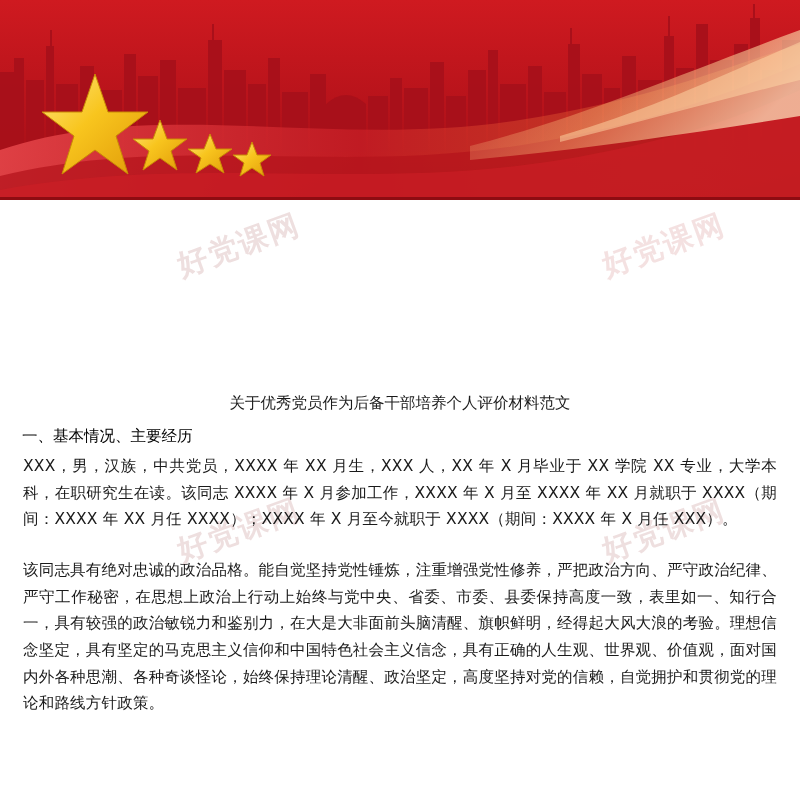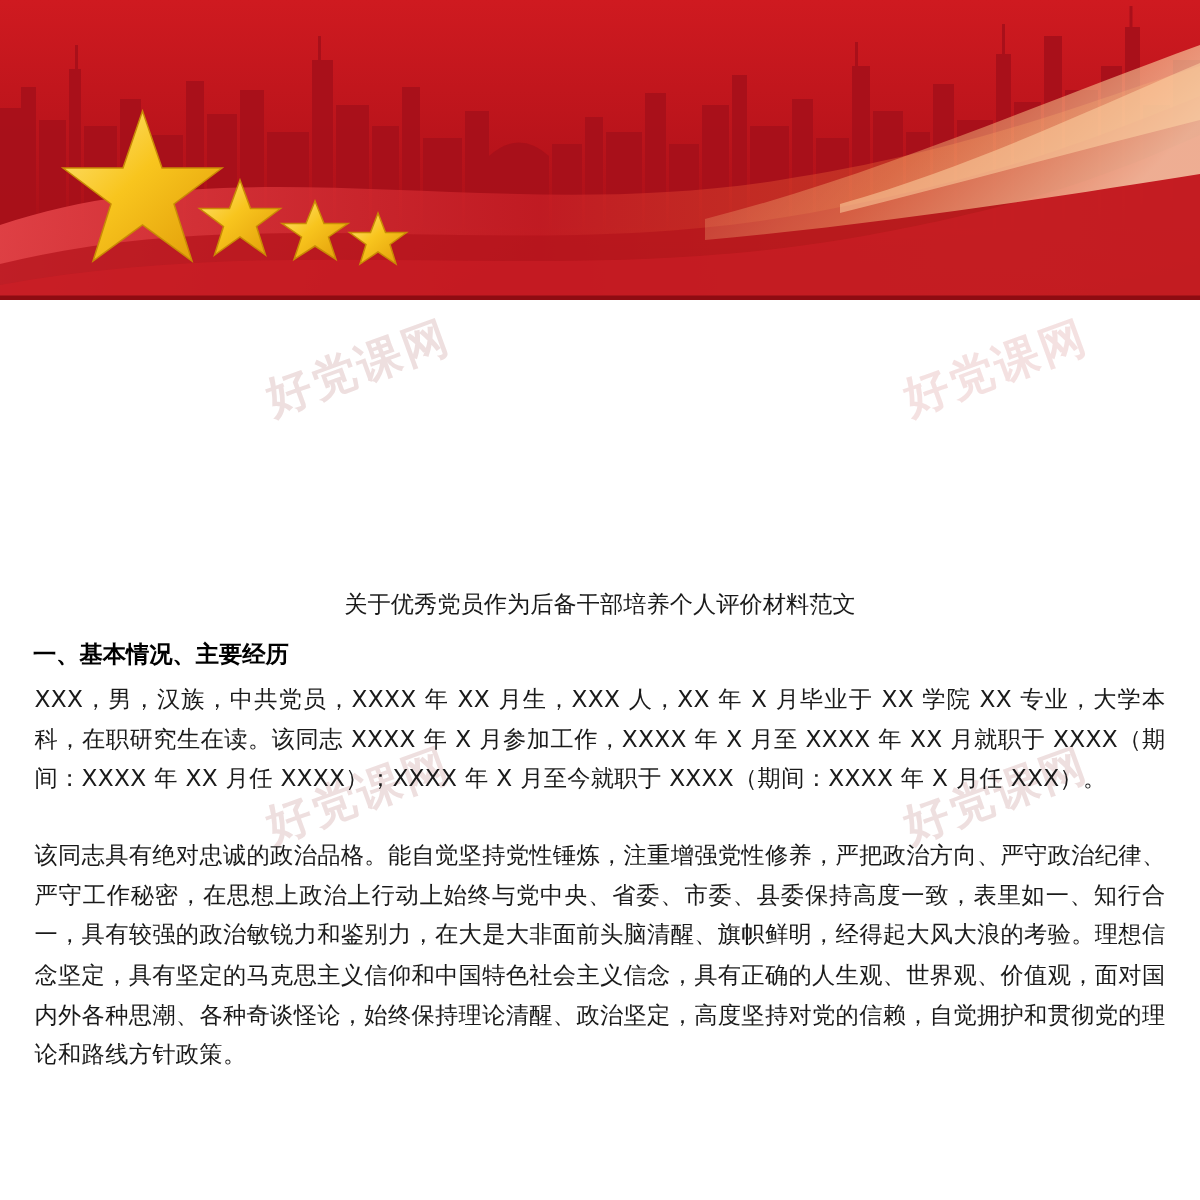--- a/index.html
+++ b/index.html
@@ -76,21 +76,21 @@
   .doc-title {
     text-align: center;
     font-size: 15.5px;
     color: #1a1a1a;
     line-height: 1.5;
     margin-bottom: 9px;
     font-weight: normal;
   }
   .section-heading {
     font-size: 15.5px;
-    font-weight: bold;
+    font-weight: normal;
     color: #000000;
     margin: 0 0 4px 0;
     line-height: 1.6;
   }
   .para {
     font-size: 15.5px;
     color: #1a1a1a;
     line-height: 1.72;
     text-align: justify;
     margin: 1px;

